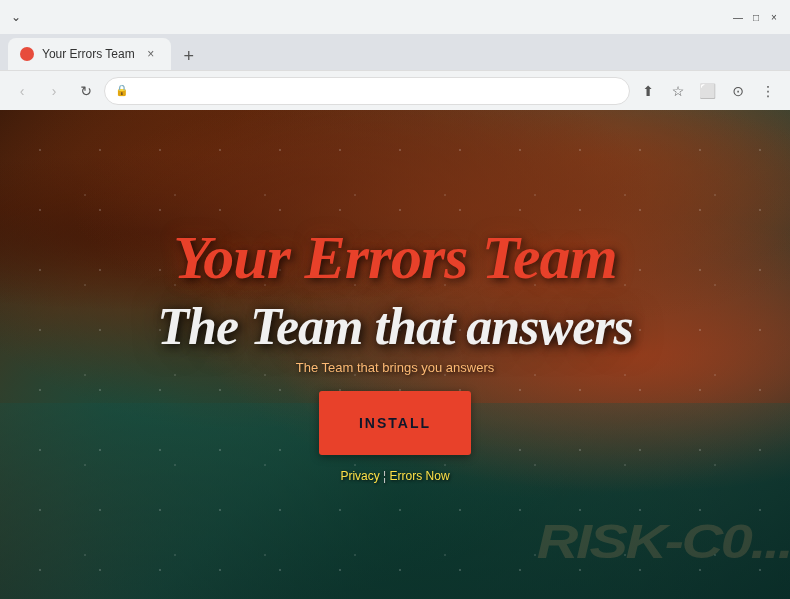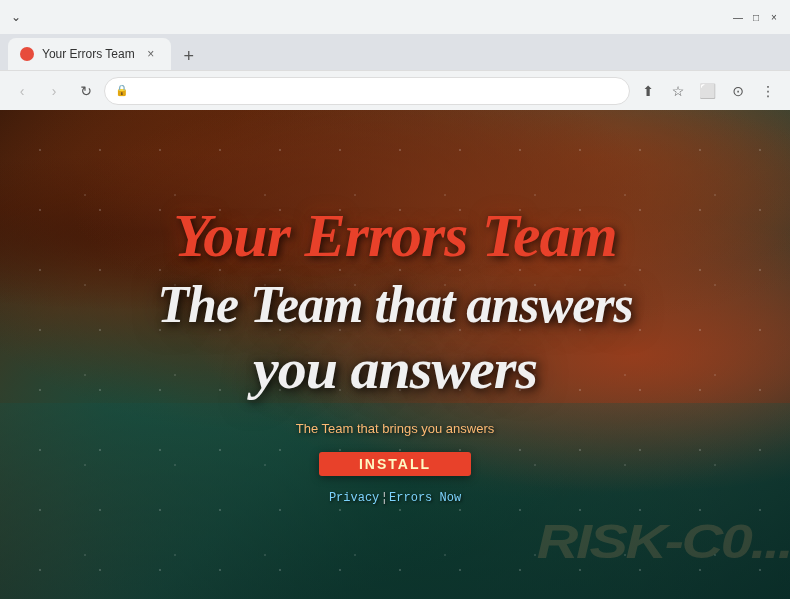--- a/index.html
+++ b/index.html
@@ -281,43 +281,42 @@
 
     .tagline {
       font-size: 13px;
       color: #fdba74;
       margin-bottom: 16px;
       text-shadow: 1px 1px 4px rgba(0,0,0,0.8);
     }
 
     .install-btn {
       background: #e8412a;
-      color: #fef9c3;
+      color: #0f172a;
       border: none;
-      padding: 4px 40px;
+      padding: 24px 40px;
       font-size: 14px;
       font-weight: 700;
       letter-spacing: 2px;
       cursor: pointer;
       border-radius: 3px;
       text-transform: uppercase;
       margin-bottom: 14px;
       box-shadow: 0 2px 8px rgba(0,0,0,0.4);
     }
 
     .privacy-link {
       font-size: 12px;
       color: #ccc;
       text-shadow: 1px 1px 3px rgba(0,0,0,0.8);
     }
 
     .privacy-link a {
-      color: #7dd3fc;
+      color: #fde047;
       text-decoration: none;
-      font-family: Liberation Mono, monospace;
     }
 
     
     .chevron-icon { font-size: 12px; }
 
     
     .dots {
       position: absolute;
       top: 0; left: 0; right: 0; bottom: 0;
       background-image:
@@ -377,21 +376,20 @@
   <div class="bg-image"></div>
   <div class="rock-texture"></div>
   <div class="water-texture"></div>
   <div class="dots"></div>
 
   <div class="watermark">RISK-C0...</div>
 
   <div class="content-overlay">
     <div class="main-title">Your Errors Team</div>
     <div class="subtitle-line">The Team that answers</div>
-    <div class="subtitle-line2">you answers</div>
     <div class="tagline">The Team that brings you answers</div>
     <button class="install-btn">INSTALL</button>
     <div class="privacy-link">
       <a href="#">Privacy</a>
       <span> ¦  </span>
       <a href="#">Errors Now</a>
     </div>
   </div>
 </div>
 

